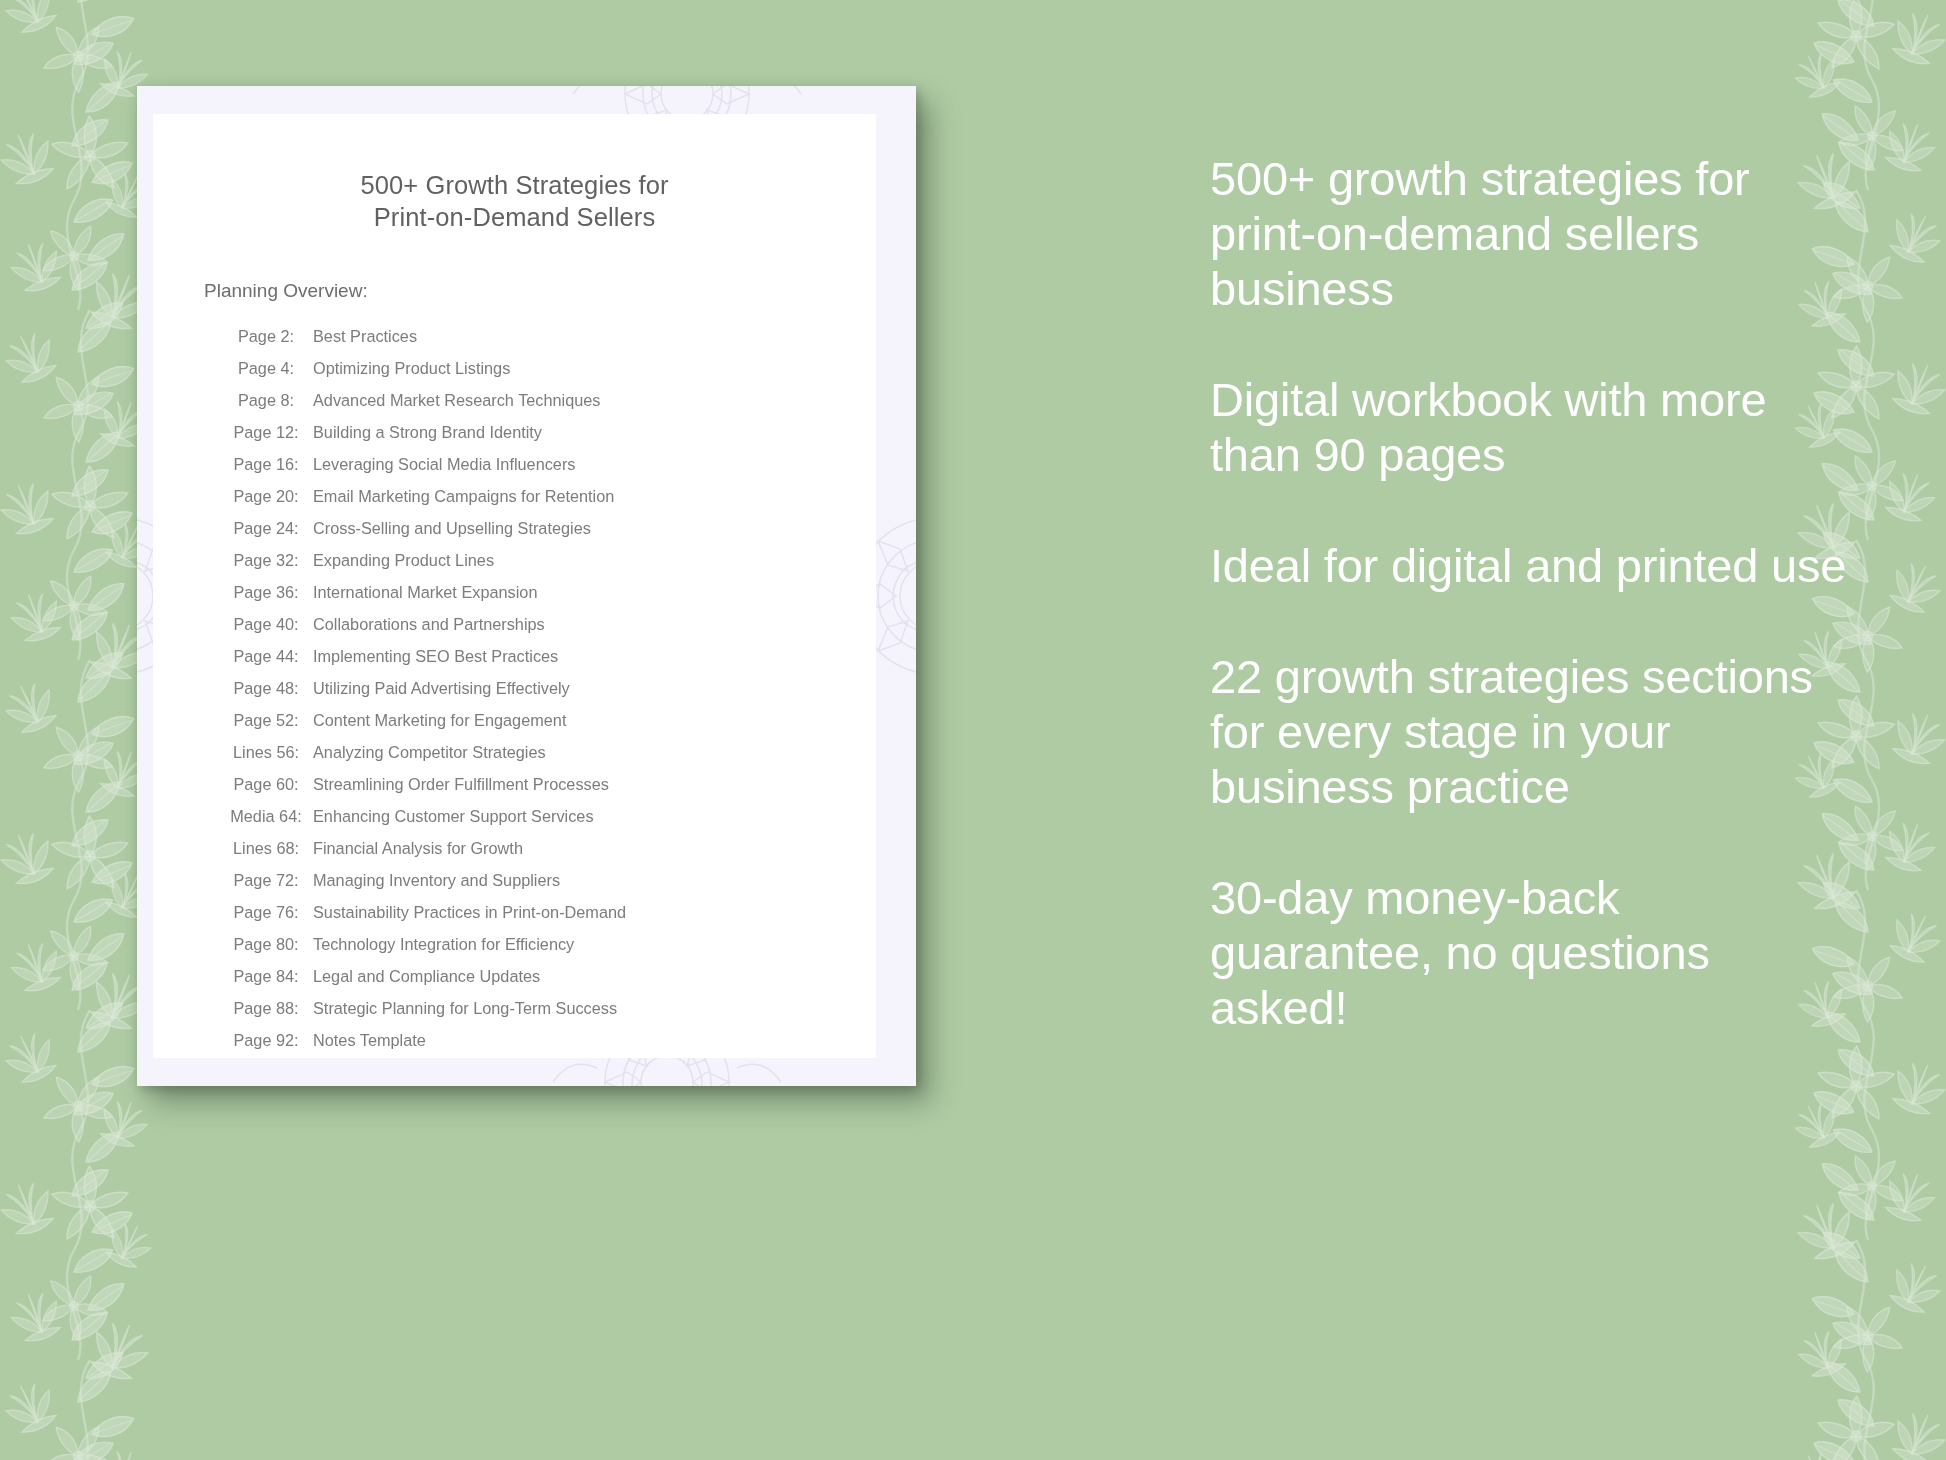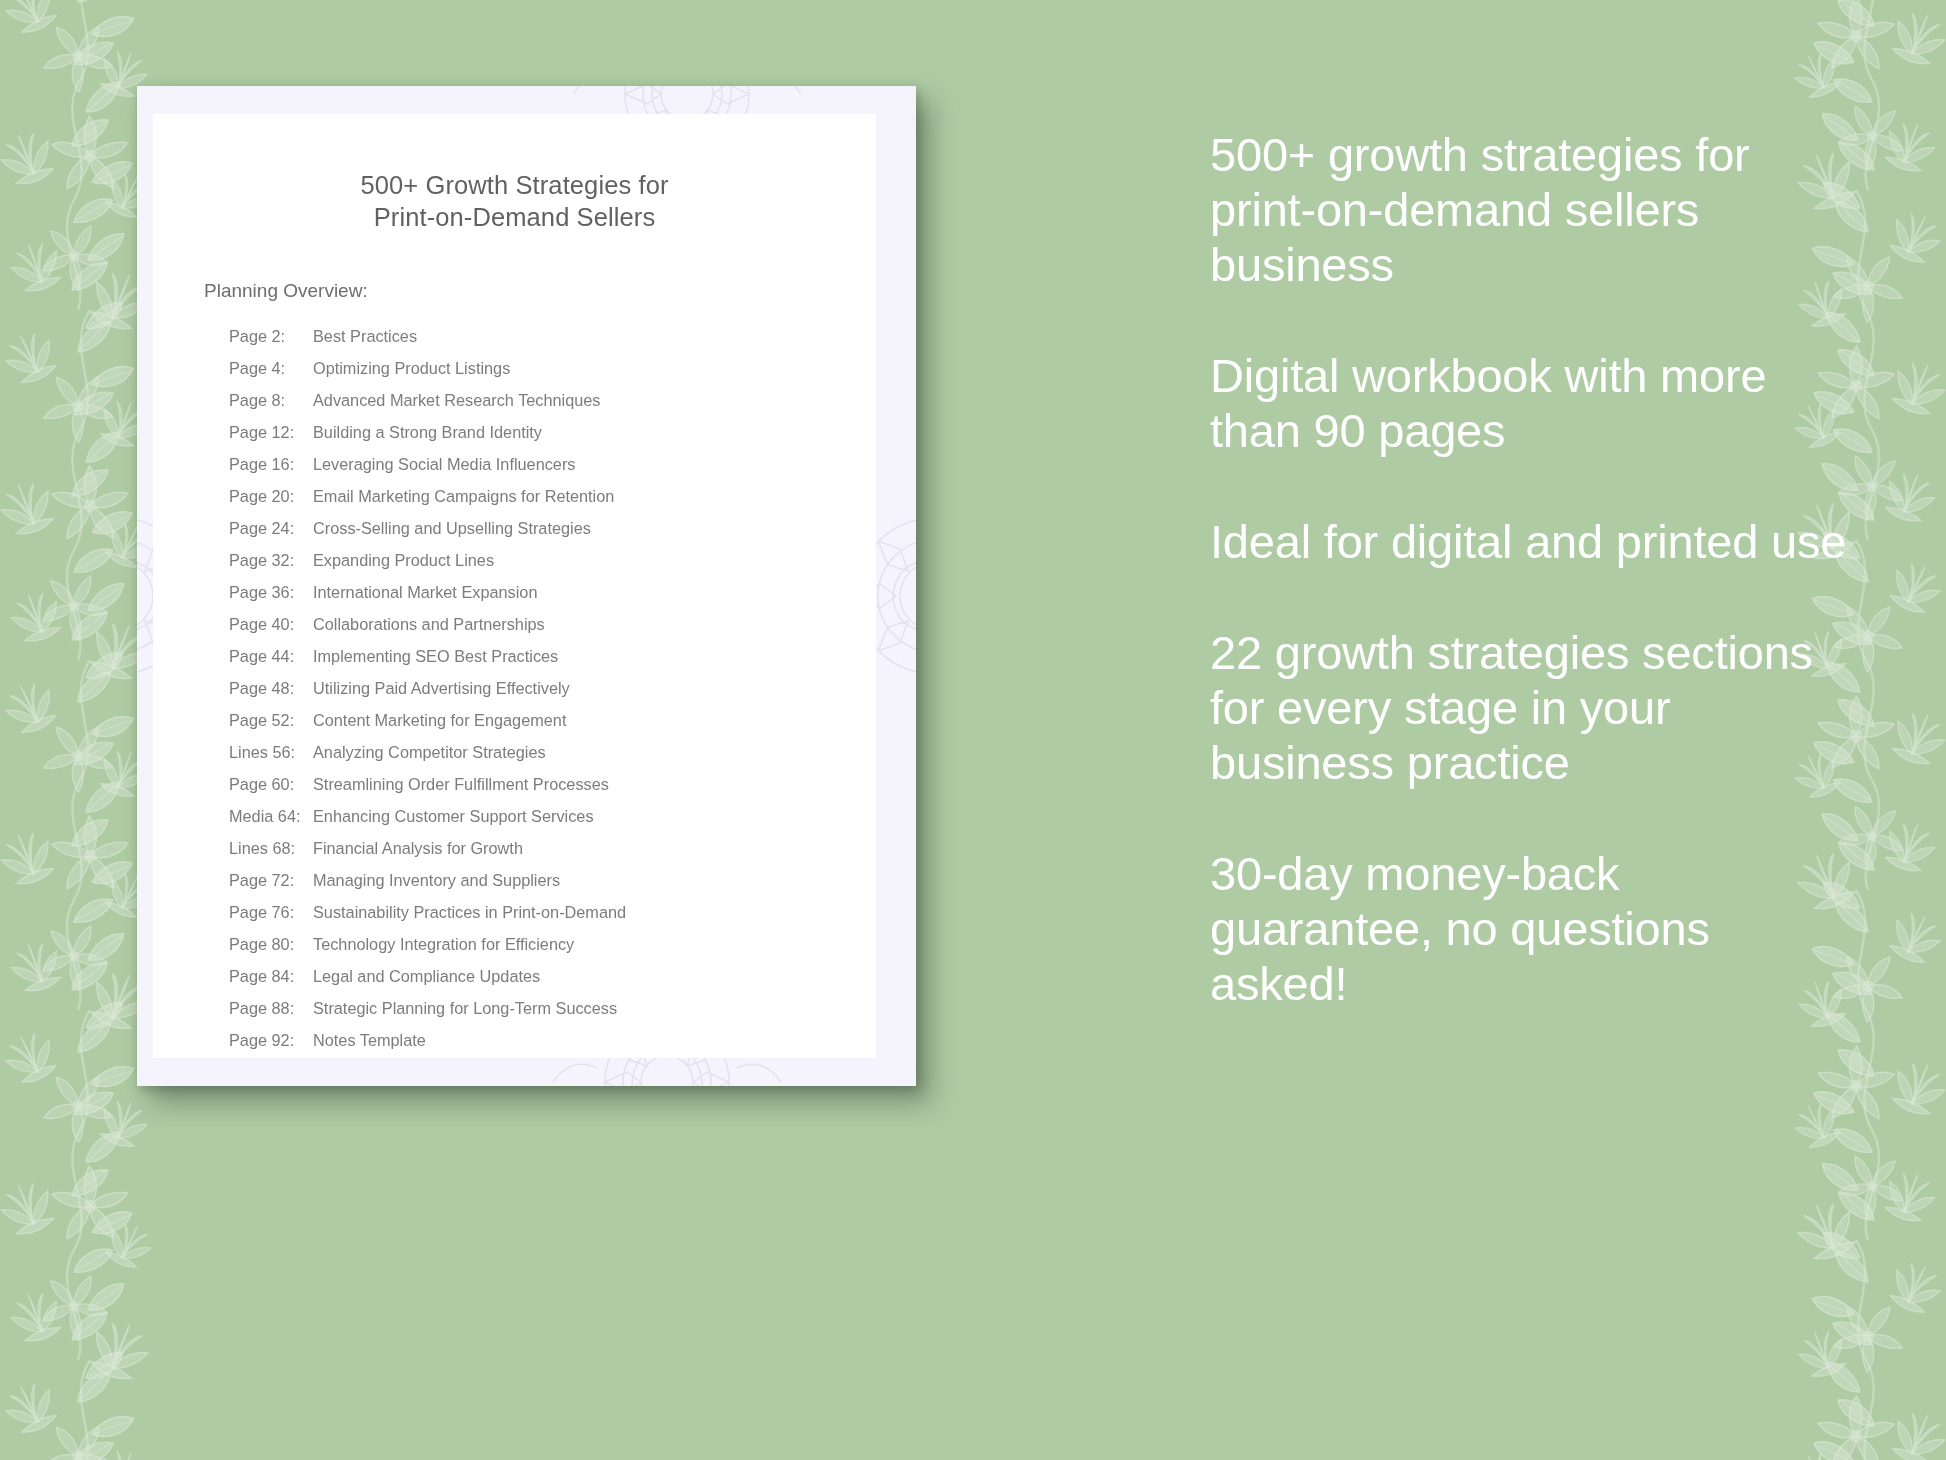--- a/index.html
+++ b/index.html
@@ -81,31 +81,31 @@
     display:flex;
     font-size:16.3px;
     color:#7c7c7c;
     line-height:1;
     padding:7.85px 0;
     white-space:nowrap;
   }
   .toc .pg {
     display:inline-block;
     width:74px;
-    text-align:left;
+    text-align:center;
     flex:0 0 auto;
   }
   .toc .ttl {
     padding-left:10px;
   }
 
   
   .sales-copy {
     position:absolute;
-    left:1210px; top:128px;
+    left:1210px; top:152px;
     width:640px;
   }
   .sales-copy p {
     color:#ffffff;
     font-size:47px;
     line-height:1.17;
     font-weight:400;
     margin-bottom:56px;
     letter-spacing:-.2px;
   }

